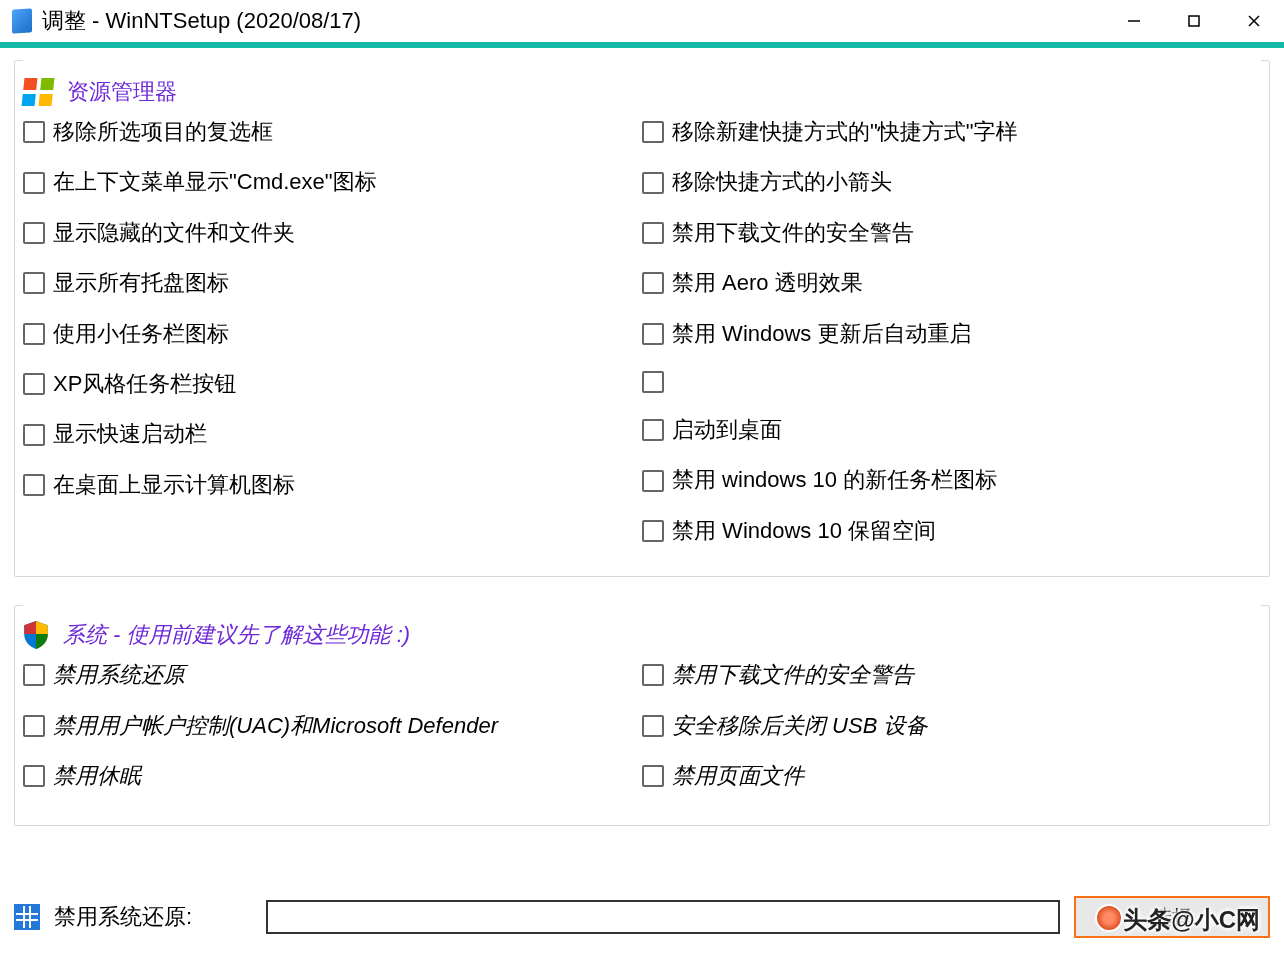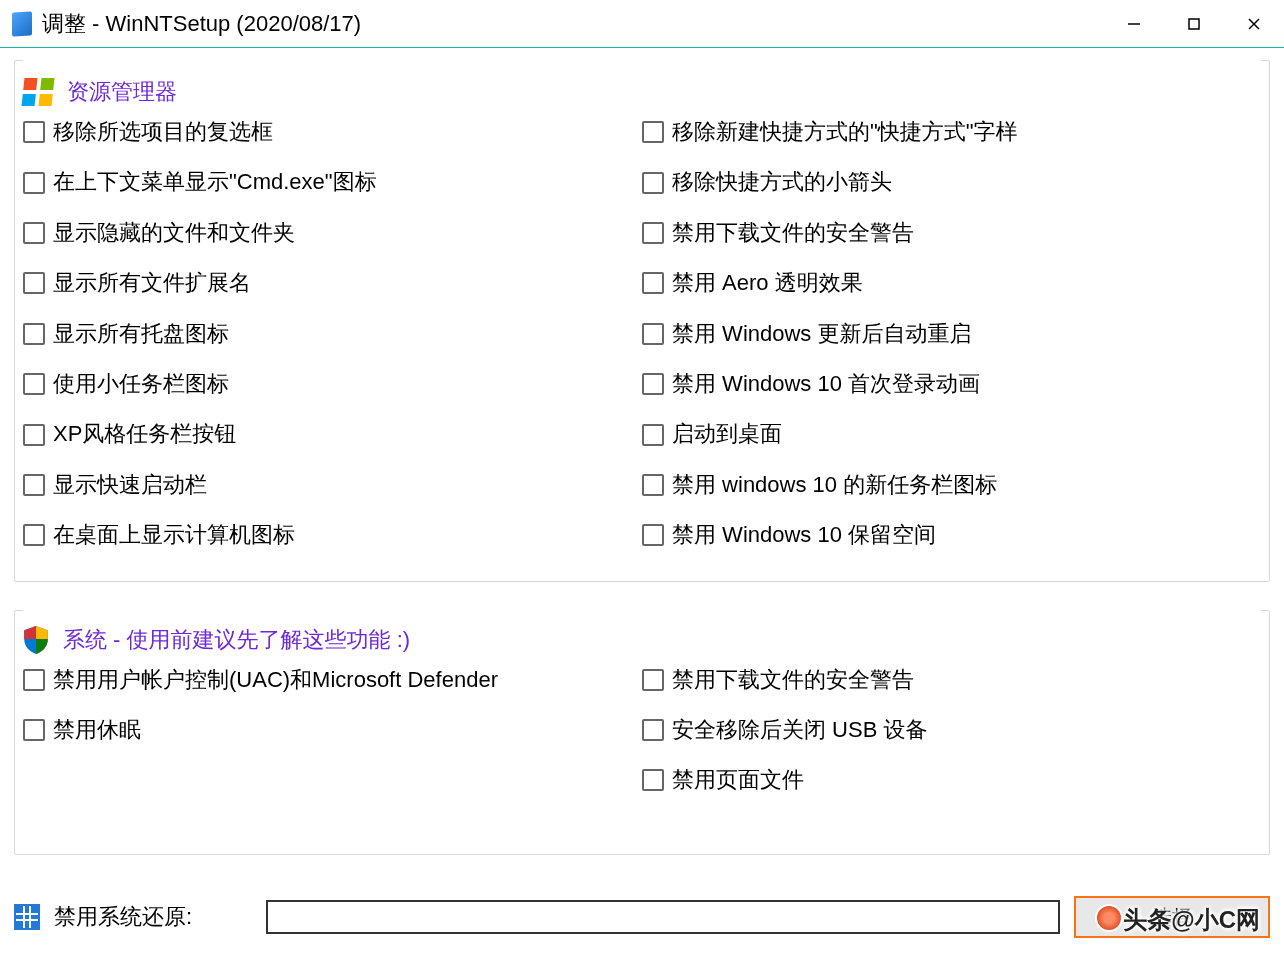--- a/index.html
+++ b/index.html
@@ -10,21 +10,21 @@
       color: #000000;
       width: 1284px;
       height: 954px;
       overflow: hidden;
     }
     .titlebar {
       height: 48px;
       display: flex;
       align-items: center;
       background: #ffffff;
-      border-bottom: 1px solid #14b8a6;
+      border-bottom: 6px solid #14b8a6;
       padding-left: 12px;
     }
     .titlebar-icon {
       width: 20px;
       height: 24px;
       margin-right: 10px;
       background: linear-gradient(135deg, #4da3ff 0%, #1b6ec2 100%);
       border-radius: 2px;
       transform: skewY(-3deg);
     }
@@ -93,21 +93,21 @@
       border-radius: 2px;
       flex-shrink: 0;
       background: #fff;
     }
     .checklabel {
       font-size: 22px;
       color: #000;
       white-space: nowrap;
     }
     .group2 .group-header { padding-top: 16px; }
-    .group2 { padding-bottom: 60px; }
+    .group2 { padding-bottom: 36px; font-style: italic; }
     .bottom-bar {
       position: absolute;
       bottom: 16px;
       left: 14px;
       right: 14px;
       display: flex;
       align-items: center;
       gap: 14px;
     }
     .reg-icon {
@@ -234,24 +234,20 @@
         <div class="checkrow">
             <div class="checkbox"></div>
             <span class="checklabel">在上下文菜单显示"Cmd.exe"图标</span>
           </div>
         <div class="checkrow">
             <div class="checkbox"></div>
             <span class="checklabel">显示隐藏的文件和文件夹</span>
           </div>
         <div class="checkrow">
             <div class="checkbox"></div>
-            <span class="checklabel">显示所有文件扩展名</span>
-          </div>
-        <div class="checkrow">
-            <div class="checkbox"></div>
             <span class="checklabel">显示所有托盘图标</span>
           </div>
         <div class="checkrow">
             <div class="checkbox"></div>
             <span class="checklabel">使用小任务栏图标</span>
           </div>
         <div class="checkrow">
             <div class="checkbox"></div>
             <span class="checklabel">XP风格任务栏按钮</span>
           </div>
@@ -280,21 +276,20 @@
         <div class="checkrow">
             <div class="checkbox"></div>
             <span class="checklabel">禁用 Aero 透明效果</span>
           </div>
         <div class="checkrow">
             <div class="checkbox"></div>
             <span class="checklabel">禁用 Windows 更新后自动重启</span>
           </div>
         <div class="checkrow">
             <div class="checkbox"></div>
-            <span class="checklabel">禁用 Windows 10 首次登录动画</span>
           </div>
         <div class="checkrow">
             <div class="checkbox"></div>
             <span class="checklabel">启动到桌面</span>
           </div>
         <div class="checkrow">
             <div class="checkbox"></div>
             <span class="checklabel">禁用 windows 10 的新任务栏图标</span>
           </div>
         <div class="checkrow">
@@ -314,20 +309,24 @@
           <path d="M12 1 L1 5 V13 L12 13 Z" fill="#d13438"></path>
           <path d="M12 13 L23 13 V13 C23 20 18 25 12 27 Z" fill="#107c10"></path>
         </svg>
       </div>
       <div class="group-title">系统 - 使用前建议先了解这些功能 :)</div>
     </div>
     <div class="columns">
       <div class="col">
         <div class="checkrow">
             <div class="checkbox"></div>
+            <span class="checklabel">禁用系统还原</span>
+          </div>
+        <div class="checkrow">
+            <div class="checkbox"></div>
             <span class="checklabel">禁用用户帐户控制(UAC)和Microsoft Defender</span>
           </div>
         <div class="checkrow">
             <div class="checkbox"></div>
             <span class="checklabel">禁用休眠</span>
           </div>
       </div>
       <div class="col col-right">
         <div class="checkrow">
             <div class="checkbox"></div>

